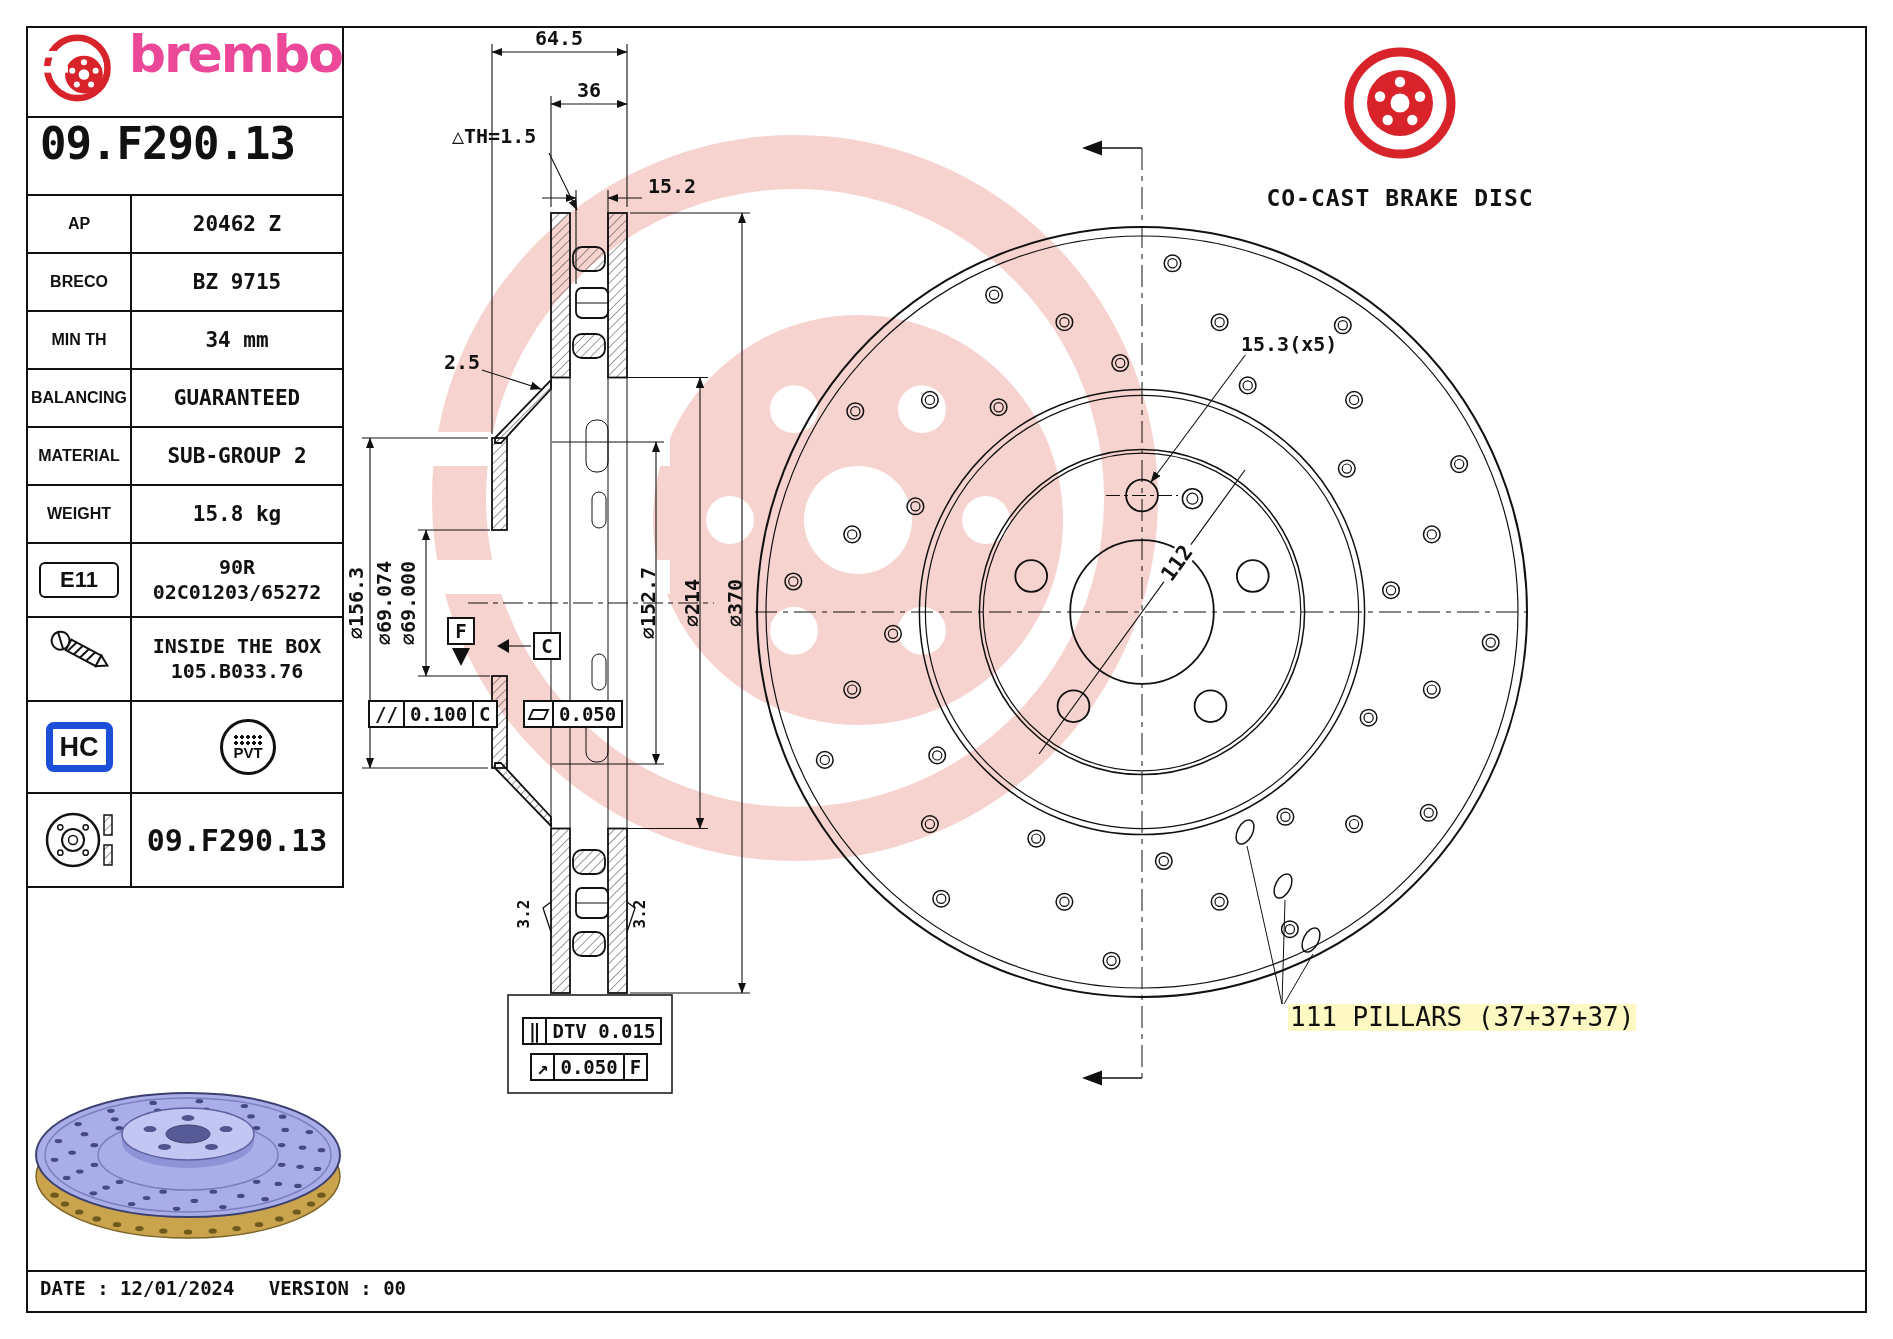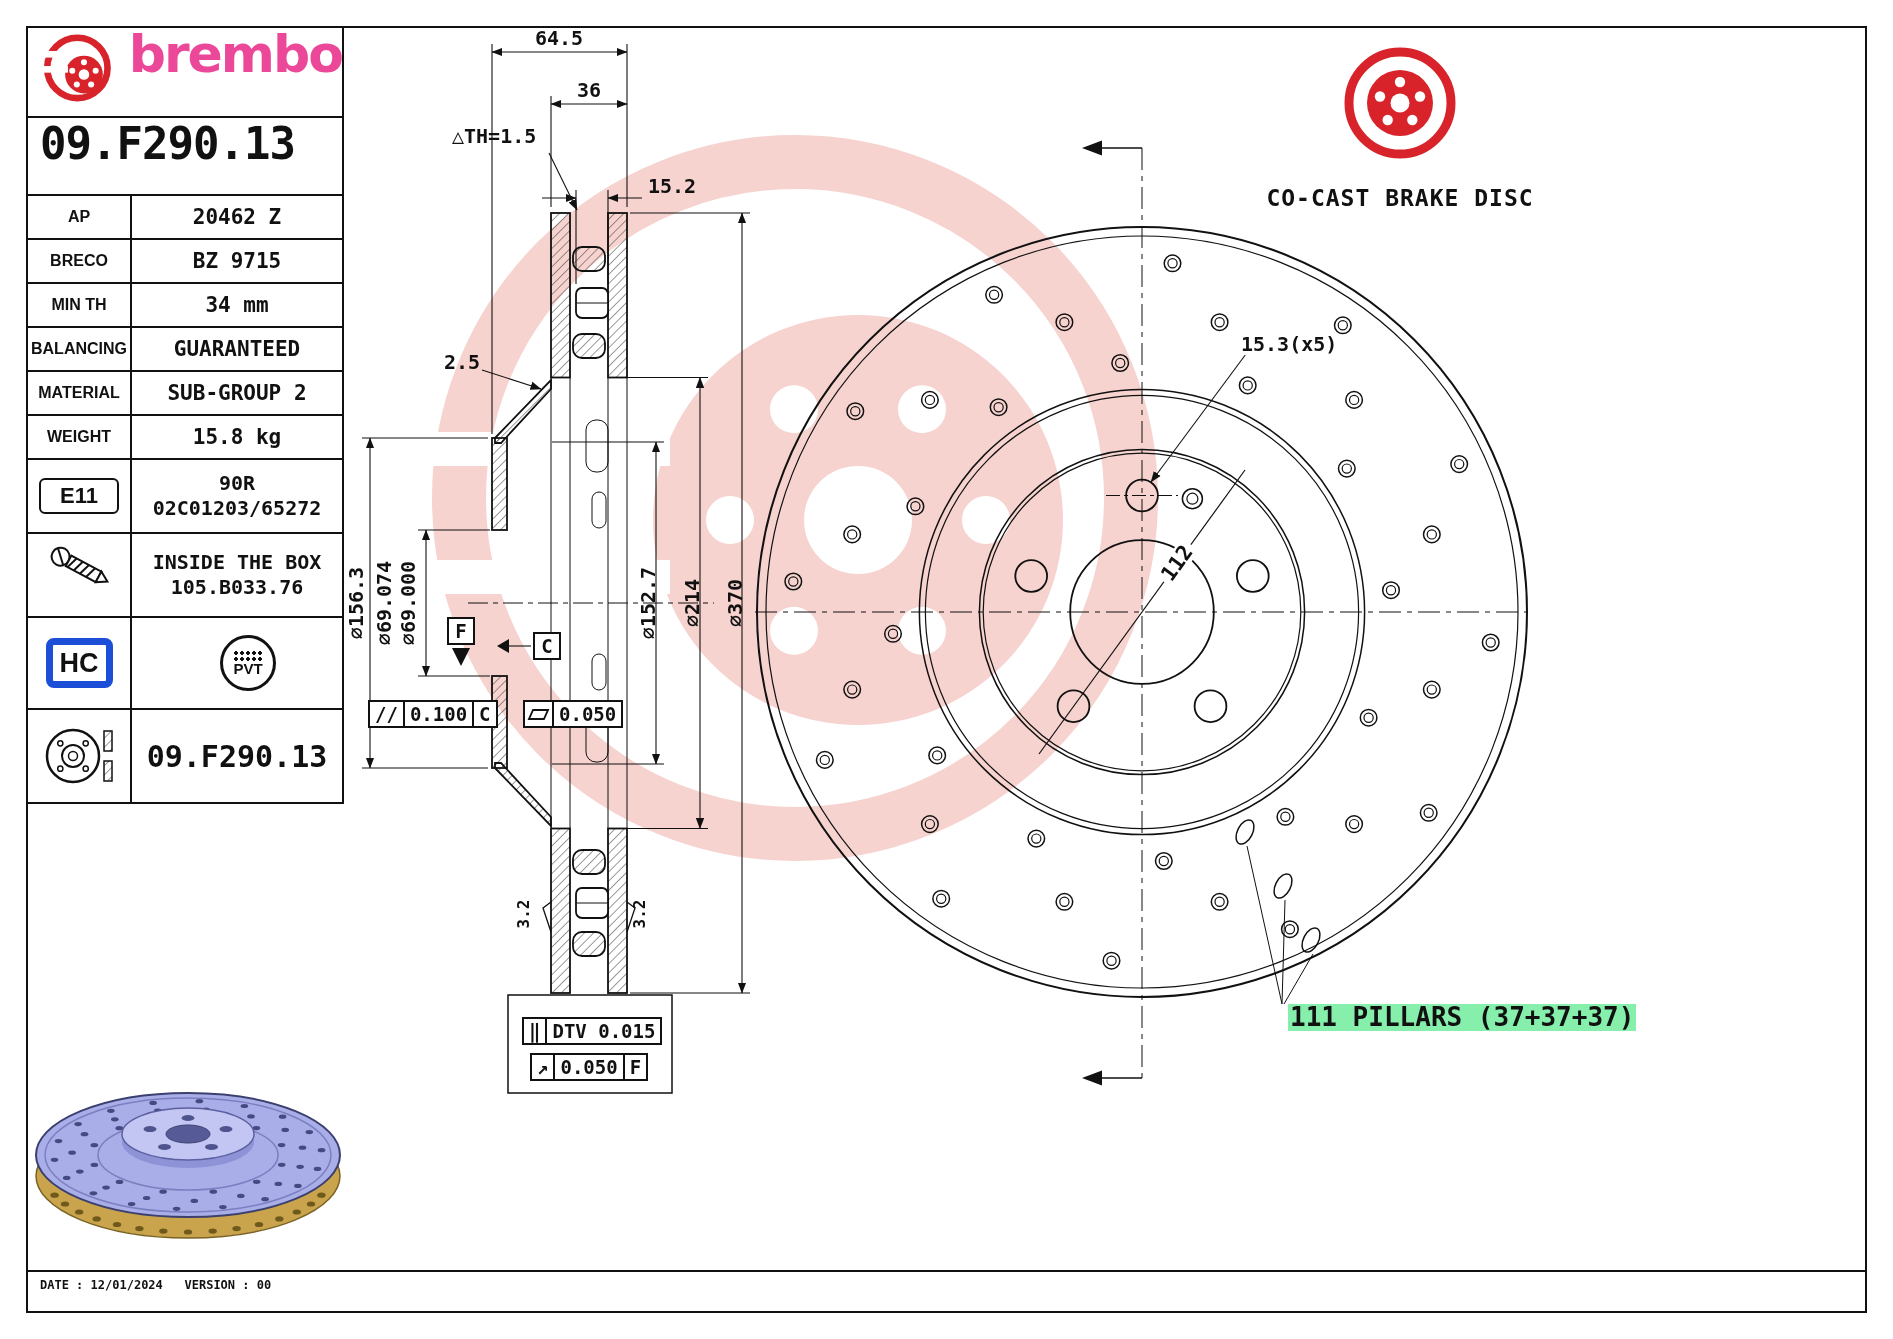--- a/index.html
+++ b/index.html
@@ -11,21 +11,21 @@
 
   
   #spec-table{position:absolute;left:26px;top:26px;width:318px;border:2px solid #111;background:transparent}
   #spec-table .row{border-bottom:2px solid #111;display:flex;align-items:stretch}
   #spec-table .row:last-child{border-bottom:none}
   .logo-row{height:90px;align-items:center;padding-left:6px}
   .wordmark{font-family:"DejaVu Sans","Liberation Sans",sans-serif;font-weight:bold;
             font-size:52px;color:#ec4899;letter-spacing:-2px;margin-left:8px;line-height:1}
   .pn-row{height:78px;align-items:center;padding-left:12px;
           font-size:44px;font-weight:bold;letter-spacing:-1px}
-  .spec-row{height:44px}
+  .spec-row{height:58px}
   .lbl{width:104px;border-right:2px solid #111;display:flex;align-items:center;justify-content:center;
        font-family:"Liberation Sans","DejaVu Sans",sans-serif;font-weight:bold;font-size:16px;text-align:center;
        padding:0 2px}
   .val{flex:1;display:flex;align-items:center;justify-content:center;font-size:21px;font-weight:bold}
   .tall74{height:74px}.tall84{height:84px}.tall92{height:92px}
   .val2{flex-direction:column;line-height:1.25;font-size:20px}
   .badge-e11{border:2px solid #111;border-radius:6px;padding:3px 19px;
              font-family:"Liberation Sans",sans-serif;font-weight:bold;font-size:22px}
   .hc-mark{border:7px solid #1d4ed8;border-radius:8px;padding:0 7px;
            font-family:"Liberation Sans",sans-serif;font-weight:bold;font-size:27px;line-height:36px}
@@ -45,24 +45,24 @@
   .small{font-size:16px}
   .wbg{background:#fff;padding:0 3px}
   .datum-box{position:absolute;width:28px;height:28px;border:2px solid #111;background:#fff;
              display:flex;align-items:center;justify-content:center;font-size:19px;font-weight:bold}
   .tolframe{position:absolute;height:28px;border:2px solid #111;background:#fff;display:flex;align-items:stretch;
             font-size:19px;font-weight:bold}
   .tolframe .cell{display:flex;align-items:center;justify-content:center;padding:0 5px;border-right:2px solid #111}
   .tolframe .cell:last-child{border-right:none}
   .flat-sym{display:inline-block;width:17px;height:11px;border:2px solid #111;transform:skewX(-24deg)}
   .title-co{font-size:23px;font-weight:bold;letter-spacing:1px;transform:translate(-50%,0)}
-  .pillars{font-size:26px;font-weight:bold;background:#86efac;padding:0 2px}
+  .pillars{font-size:26px;font-weight:normal;background:#fef9c3;padding:0 2px}
   .rot112{font-size:21px;font-weight:bold;transform:translate(-50%,-50%) rotate(-54deg);background:#fff;padding:0 4px}
   #footer-line{position:absolute;left:26px;top:1270px;width:1841px;border-top:2px solid #111}
-  #footer-text{left:40px;top:1279px;font-size:12px;font-weight:bold}
+  #footer-text{left:40px;top:1279px;font-size:19px;font-weight:bold}
 </style>
 </head>
 <body>
 
 <div id="page">
 
   <svg class="layer" width="1893" height="1339">
     <defs>
       <pattern id="hat" width="6.5" height="6.5" patternUnits="userSpaceOnUse" patternTransform="rotate(45)">
         <line x1="0" y1="0" x2="0" y2="6.5" stroke="#333" stroke-width="1"></line>

